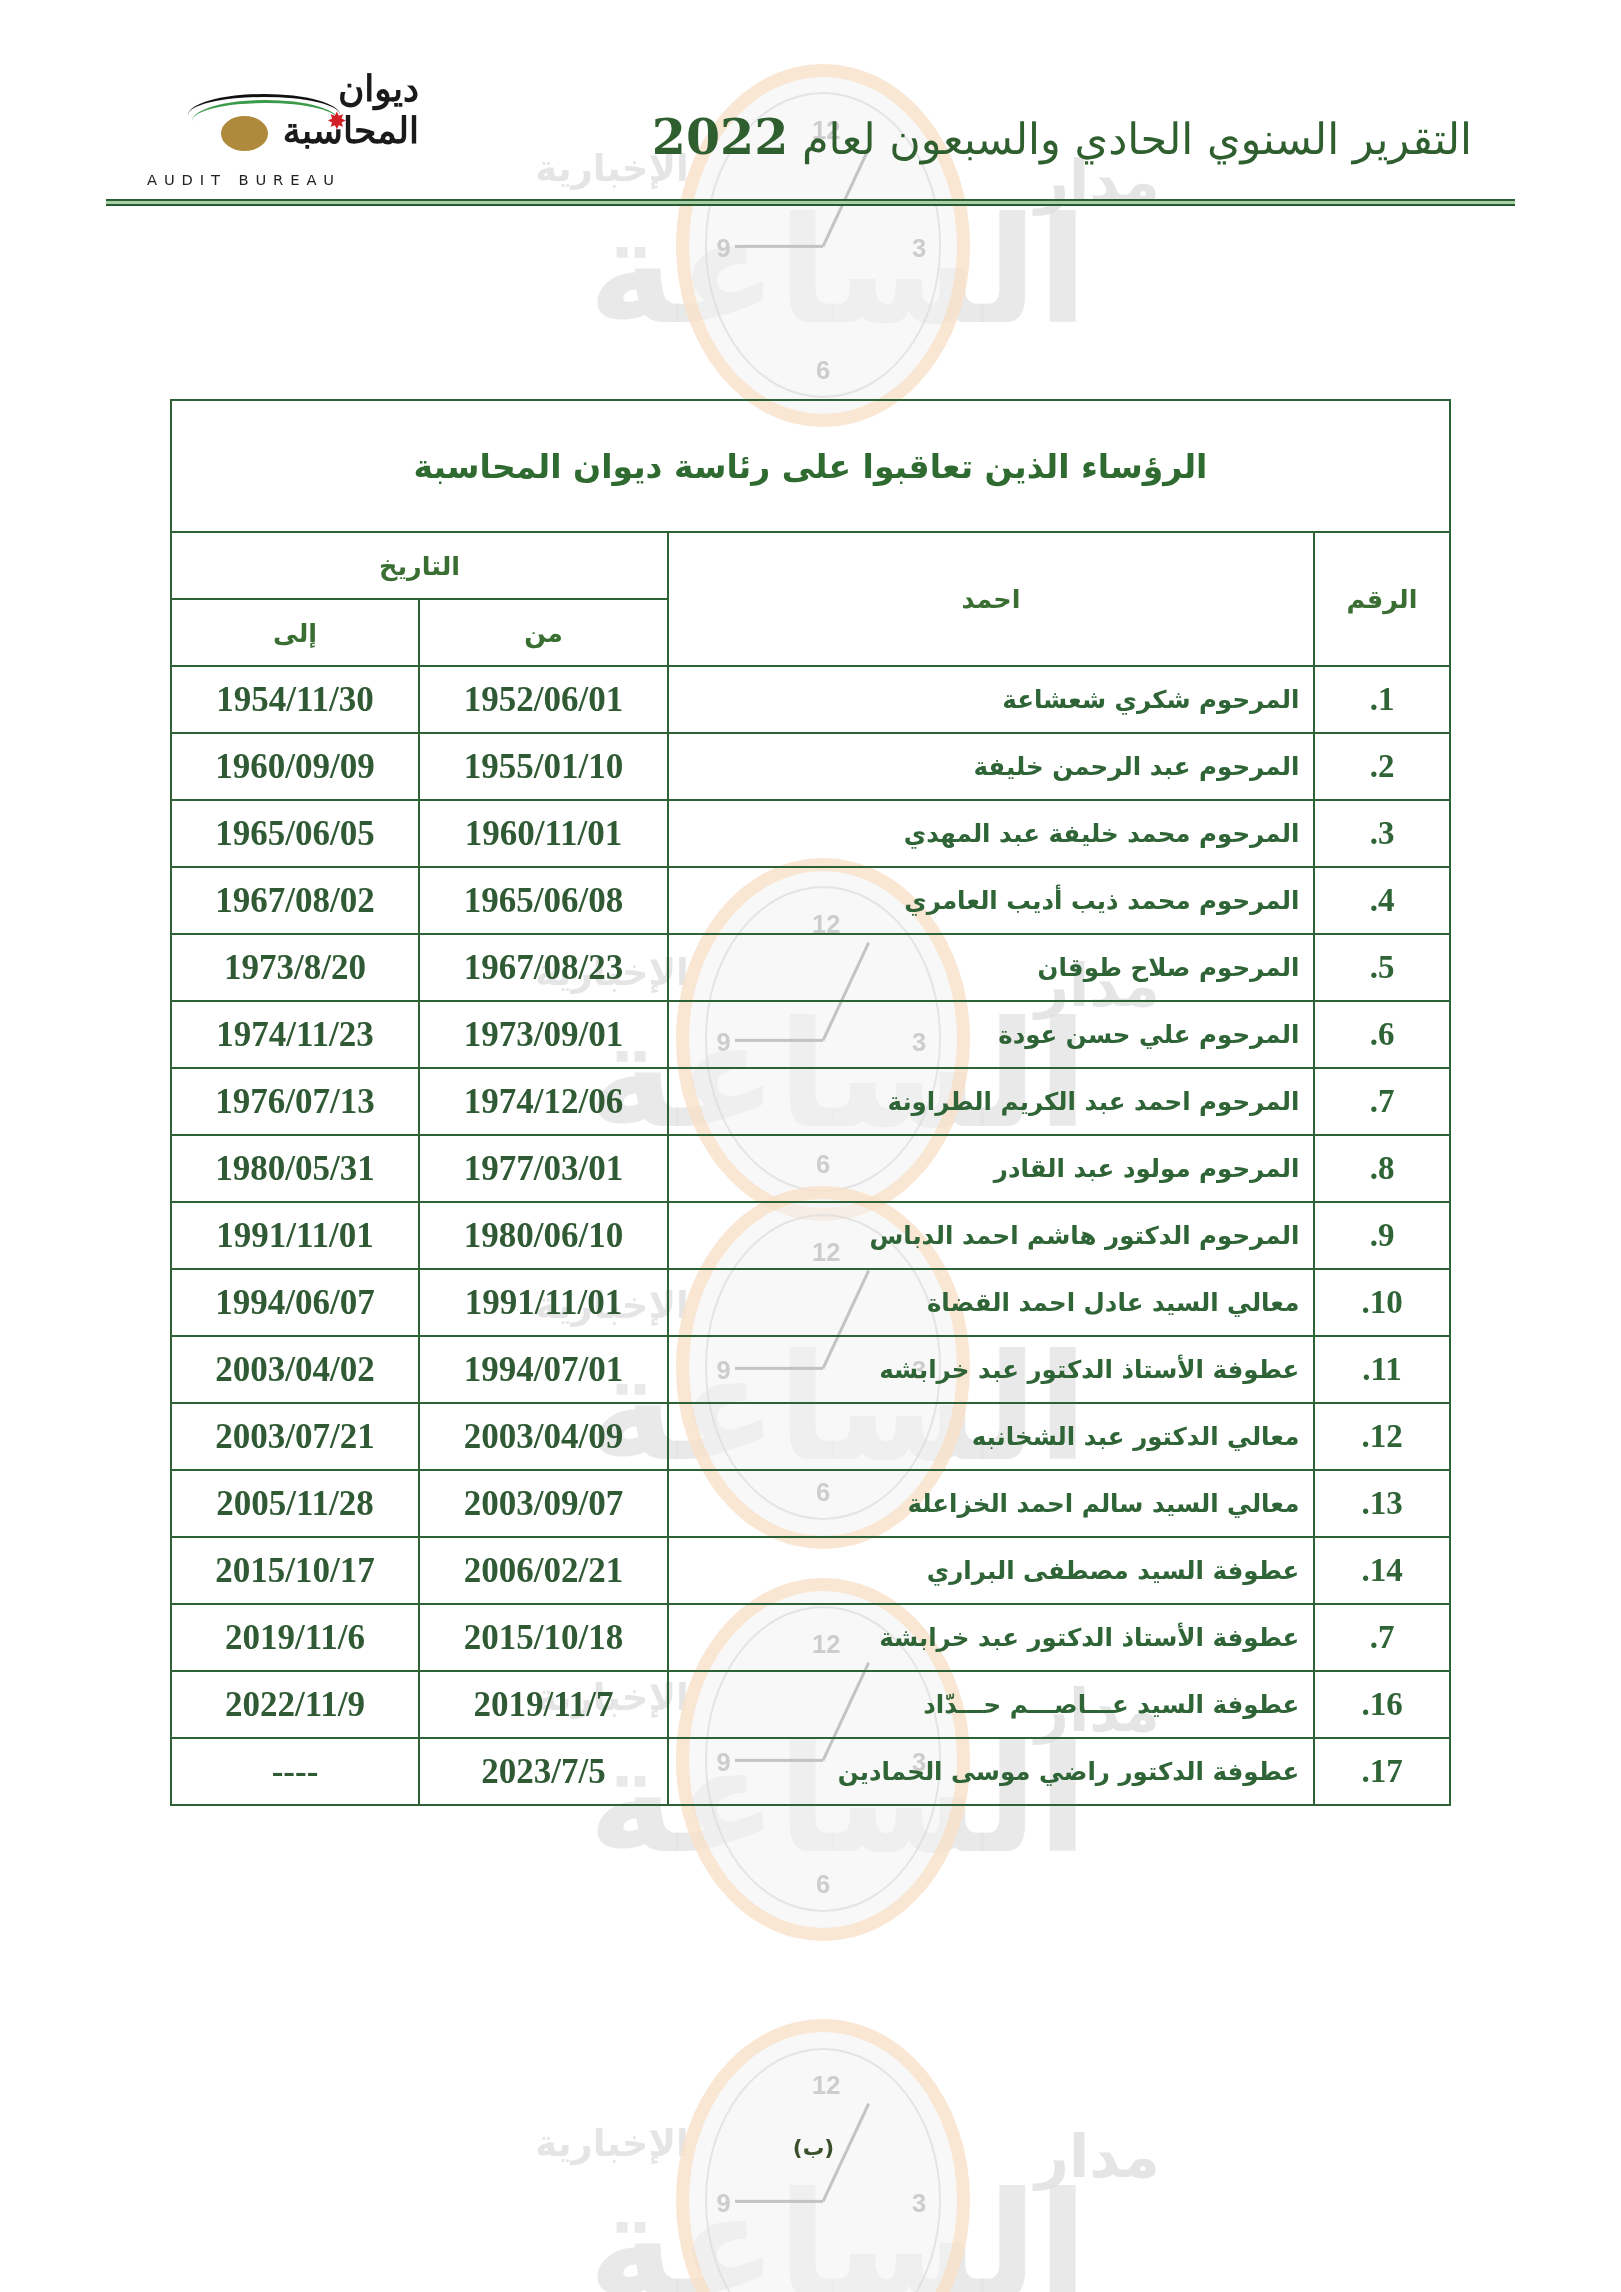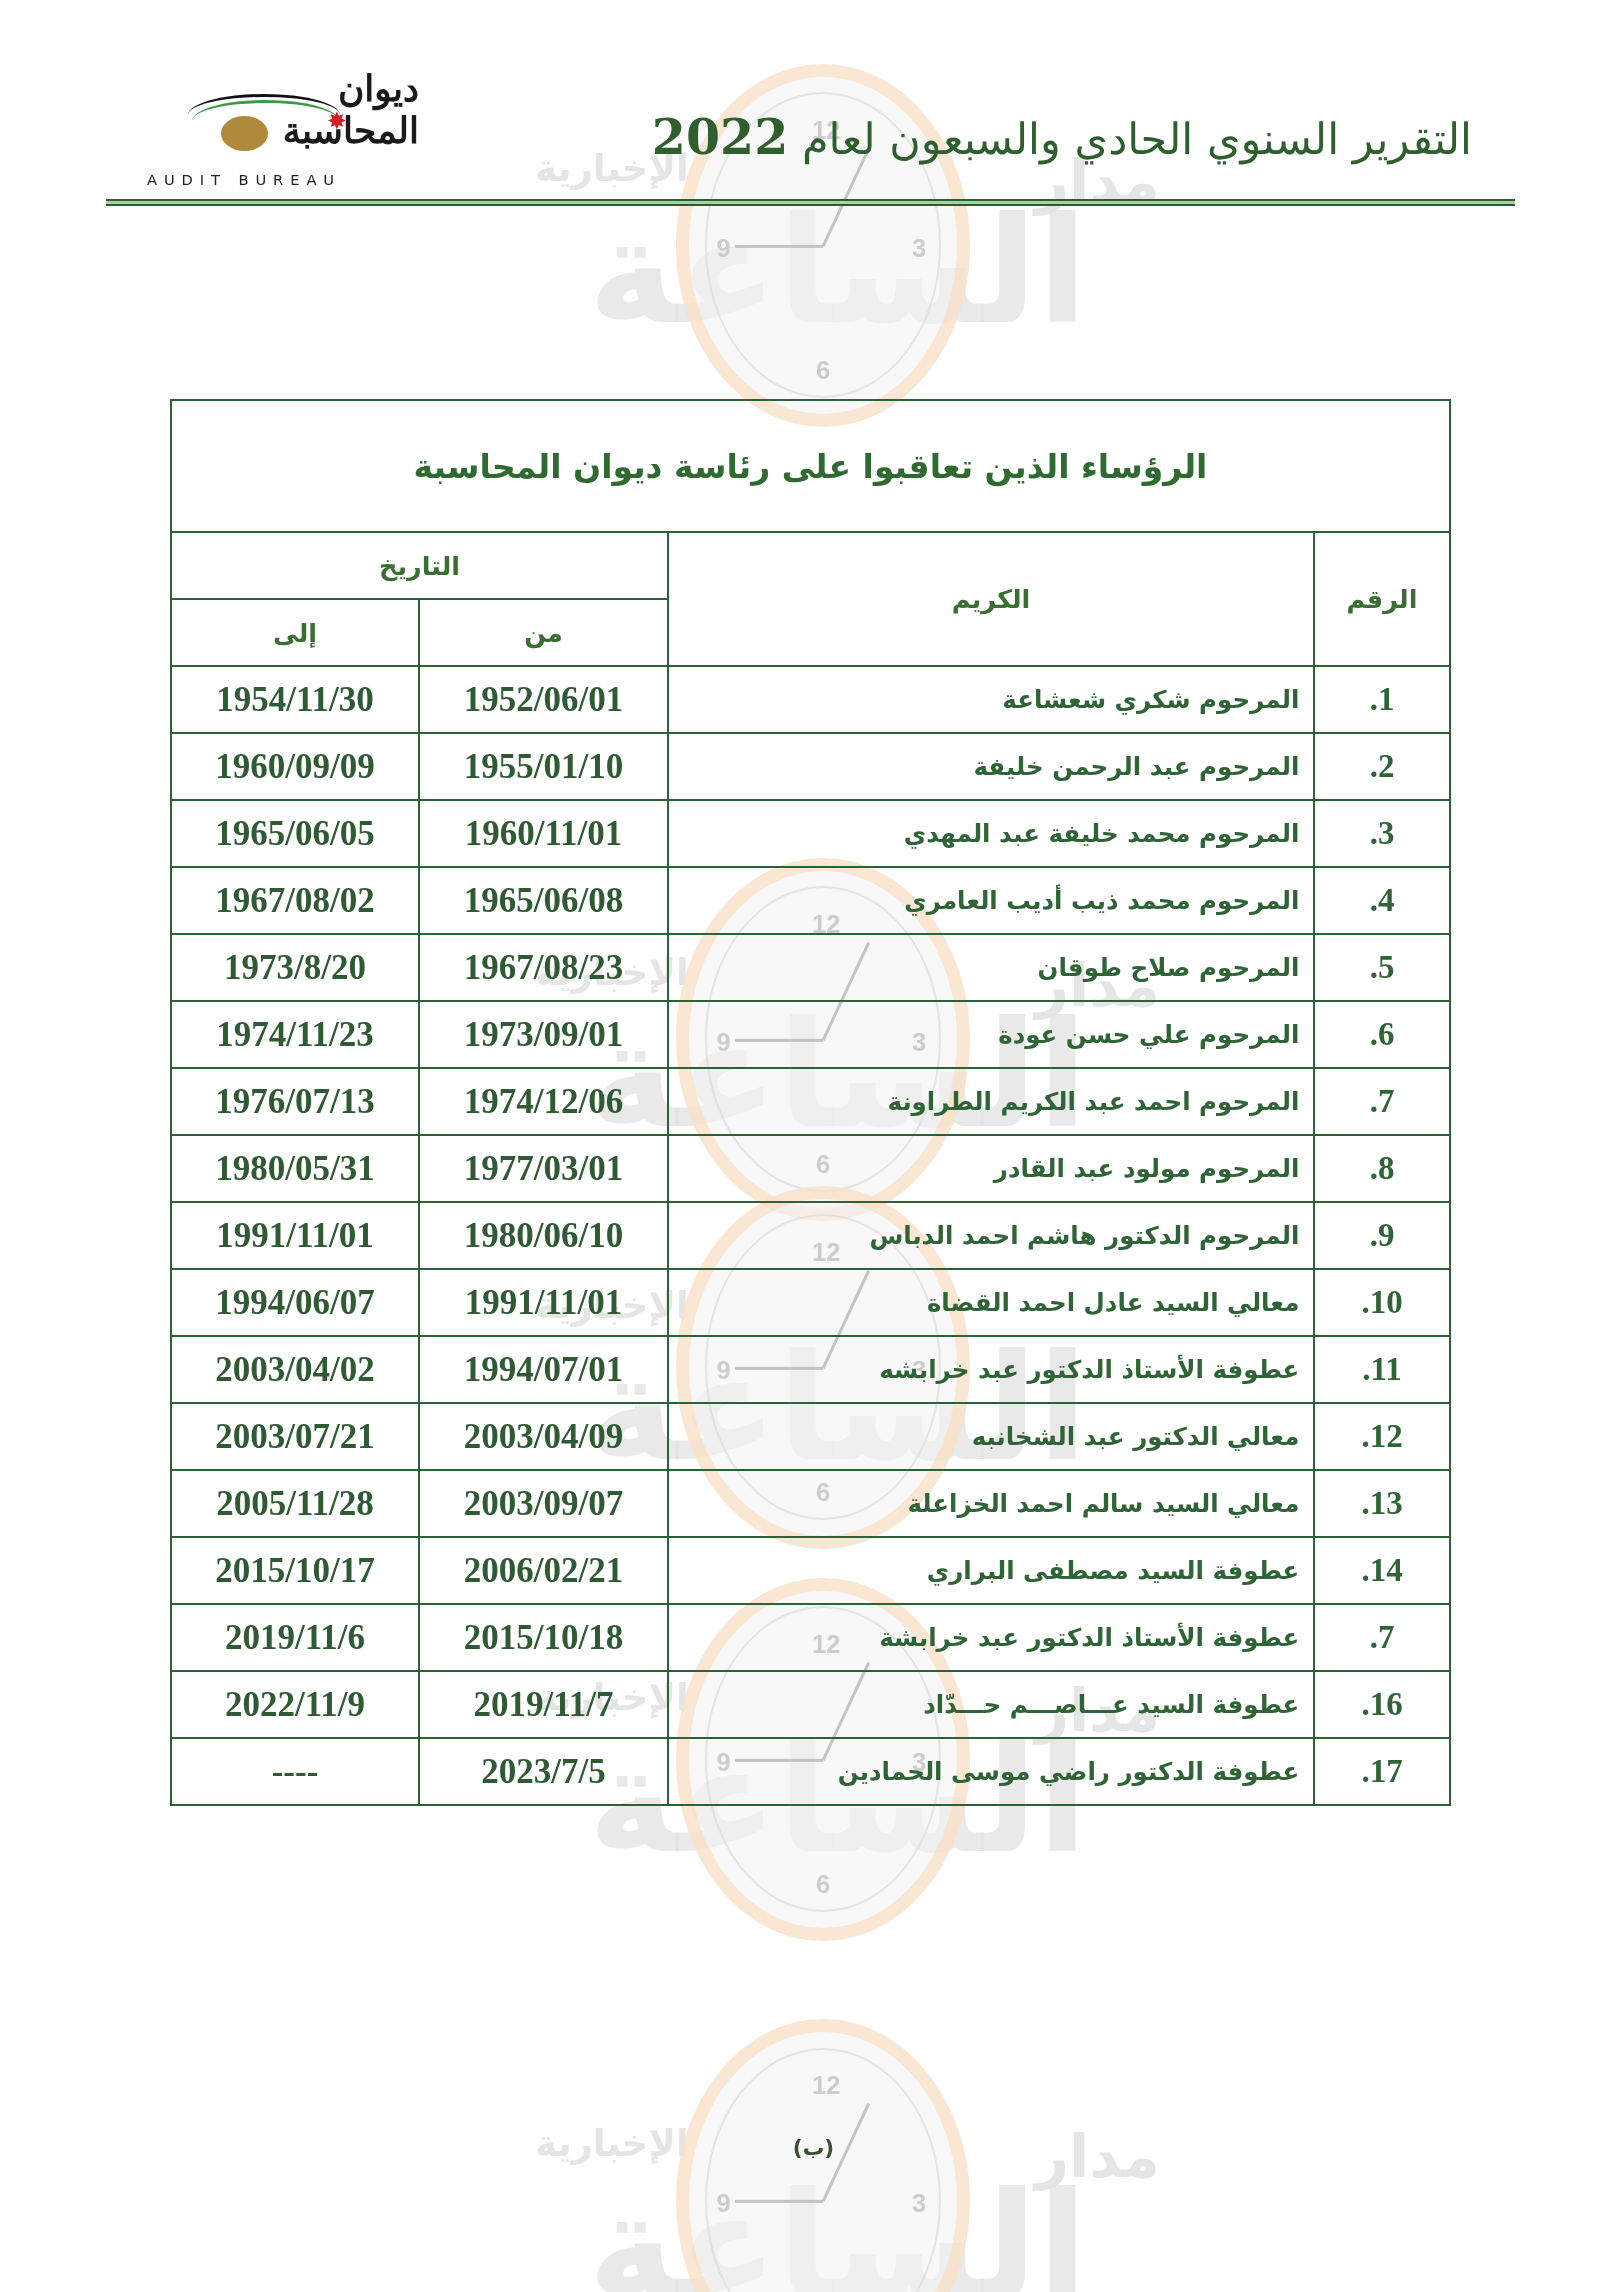--- a/index.html
+++ b/index.html
@@ -210,21 +210,21 @@
       <col style="width:646px">
       <col style="width:249px">
       <col style="width:248px">
     </colgroup>
     <tbody>
         <tr>
       <td class="title-cell" colspan="4">الرؤساء الذين تعاقبوا على رئاسة ديوان المحاسبة</td>
     </tr>
     <tr>
       <td class="hdr hdr-top" rowspan="2">الرقم</td>
-      <td class="hdr hdr-top" rowspan="2">الكريم</td>
+      <td class="hdr hdr-top" rowspan="2">احمد</td>
       <td class="hdr hdr-top" colspan="2">التاريخ</td>
     </tr>
     <tr>
       <td class="hdr hdr-sub">من</td>
       <td class="hdr hdr-sub">إلى</td>
     </tr>
 
     <tr class="row">
       <td class="c-num">1.</td>
       <td class="c-name">المرحوم شكري شعشاعة</td>

